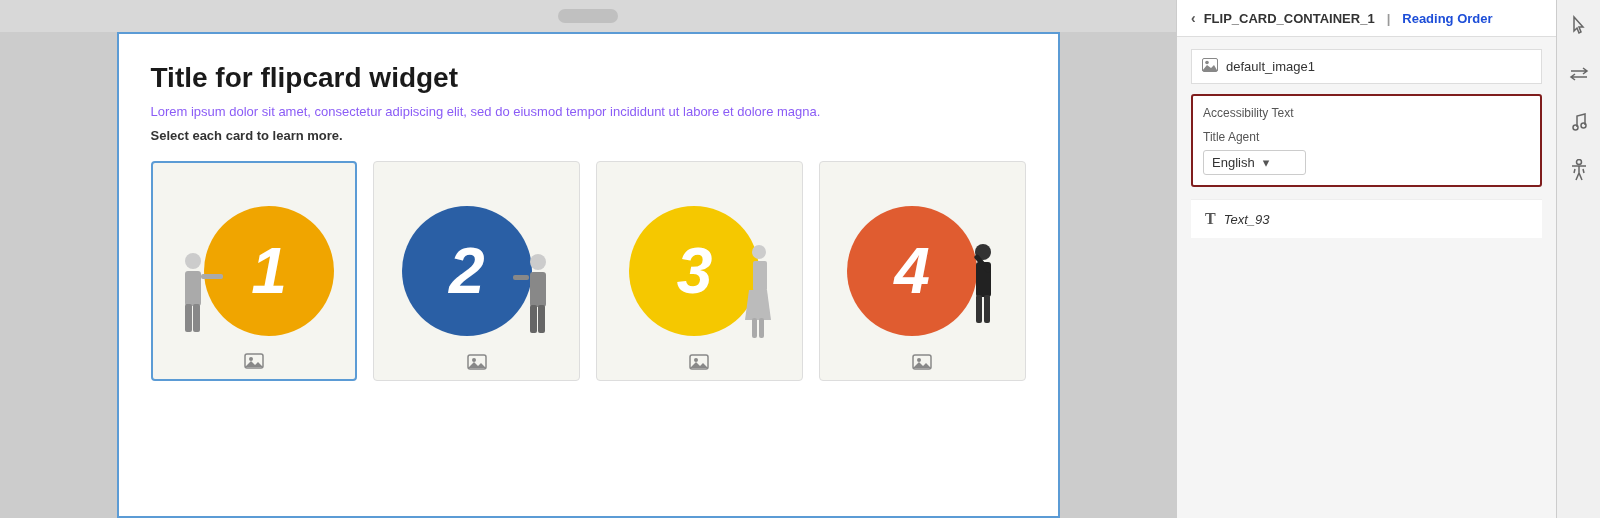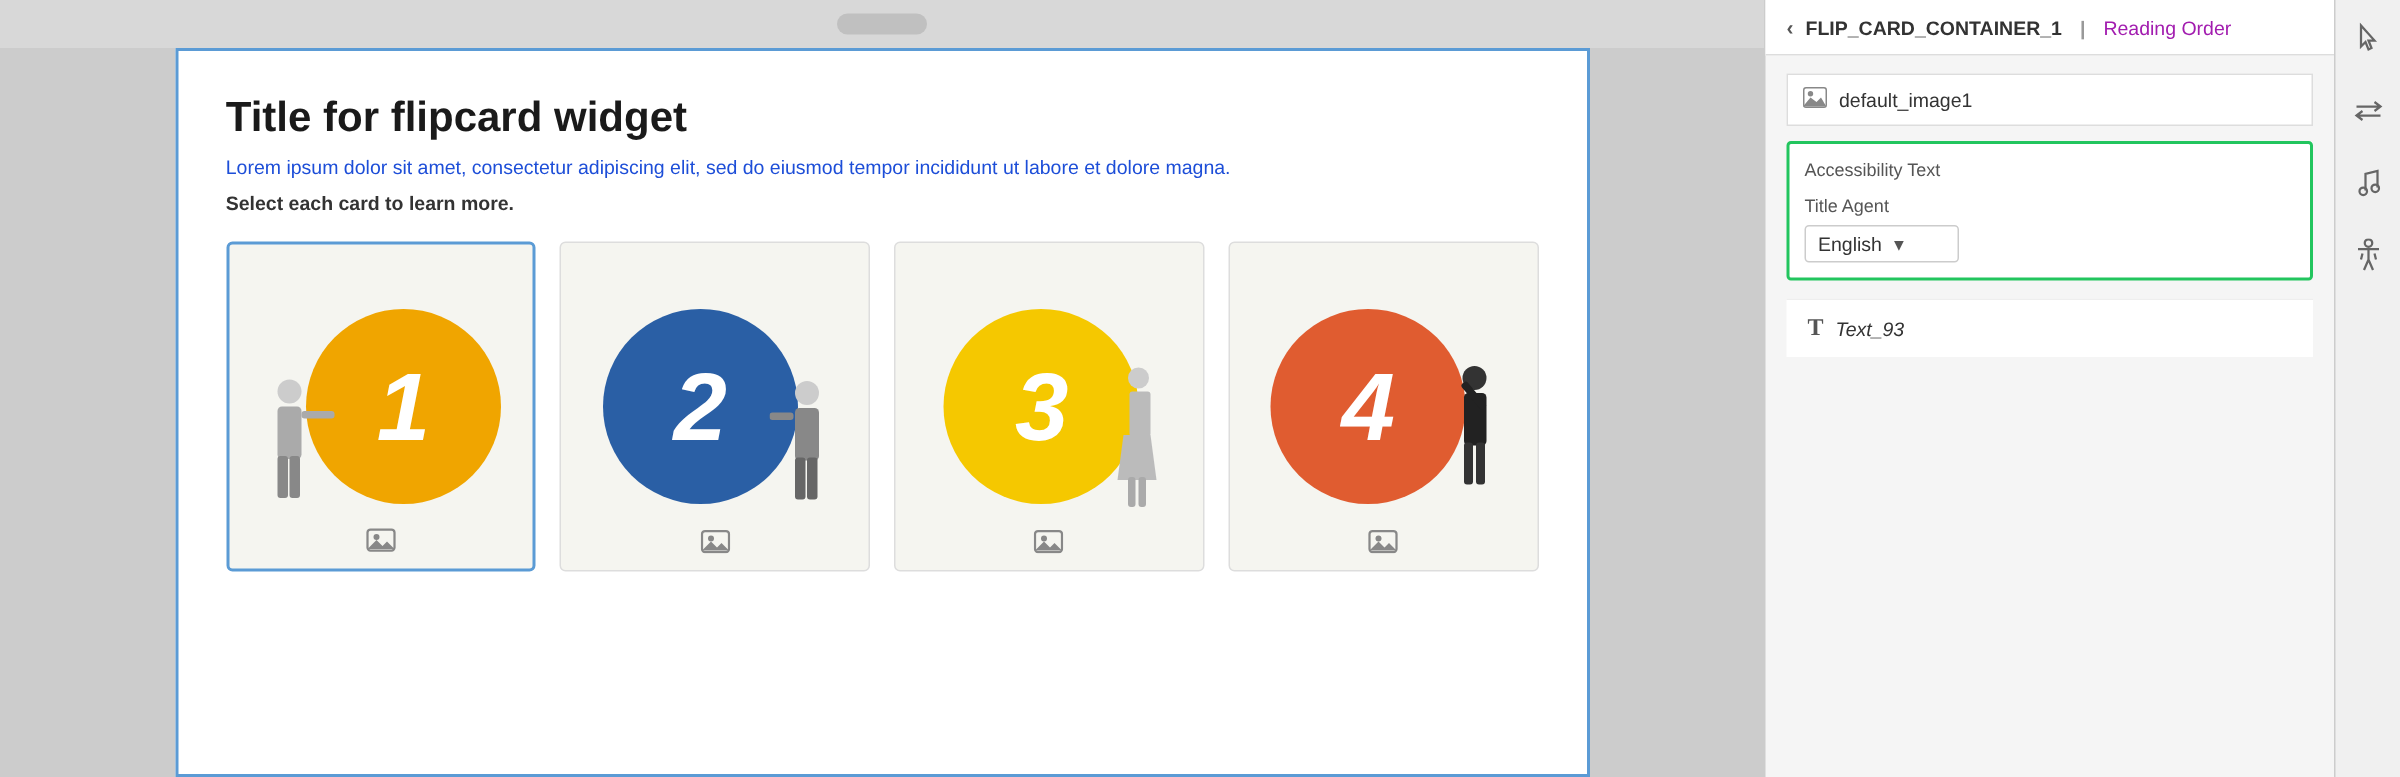--- a/index.html
+++ b/index.html
@@ -40,21 +40,21 @@
 
     .widget-title {
       font-size: 28px;
       font-weight: 700;
       color: #1a1a1a;
       margin-bottom: 8px;
     }
 
     .widget-description {
       font-size: 13px;
-      color: #1d4ed8;
+      color: #8b5cf6;
       margin-bottom: 6px;
       line-height: 1.5;
     }
 
     .widget-instruction {
       font-size: 13px;
       font-weight: 700;
       color: #333;
       margin-bottom: 18px;
     }
@@ -150,22 +150,22 @@
       cursor: pointer;
       font-size: 14px;
     }
 
     .panel-header-separator {
       color: #999;
       margin: 0 4px;
     }
 
     .panel-header-subtitle {
-      color: #a21caf;
-      font-weight: 400;
+      color: #1d4ed8;
+      font-weight: 700;
     }
 
     
     .panel-body {
       padding: 12px 14px;
       flex: 1;
       overflow-y: auto;
     }
 
     
@@ -185,21 +185,21 @@
       font-size: 14px;
     }
 
     .image-name {
       font-size: 13px;
       color: #333;
     }
 
     
     .accessibility-section {
-      border: 2px solid #22c55e;
+      border: 2px solid #7f1d1d;
       border-radius: 3px;
       padding: 10px;
       background: #fff;
       margin-bottom: 12px;
     }
 
     .section-label {
       font-size: 12px;
       color: #555;
       margin-bottom: 6px;

